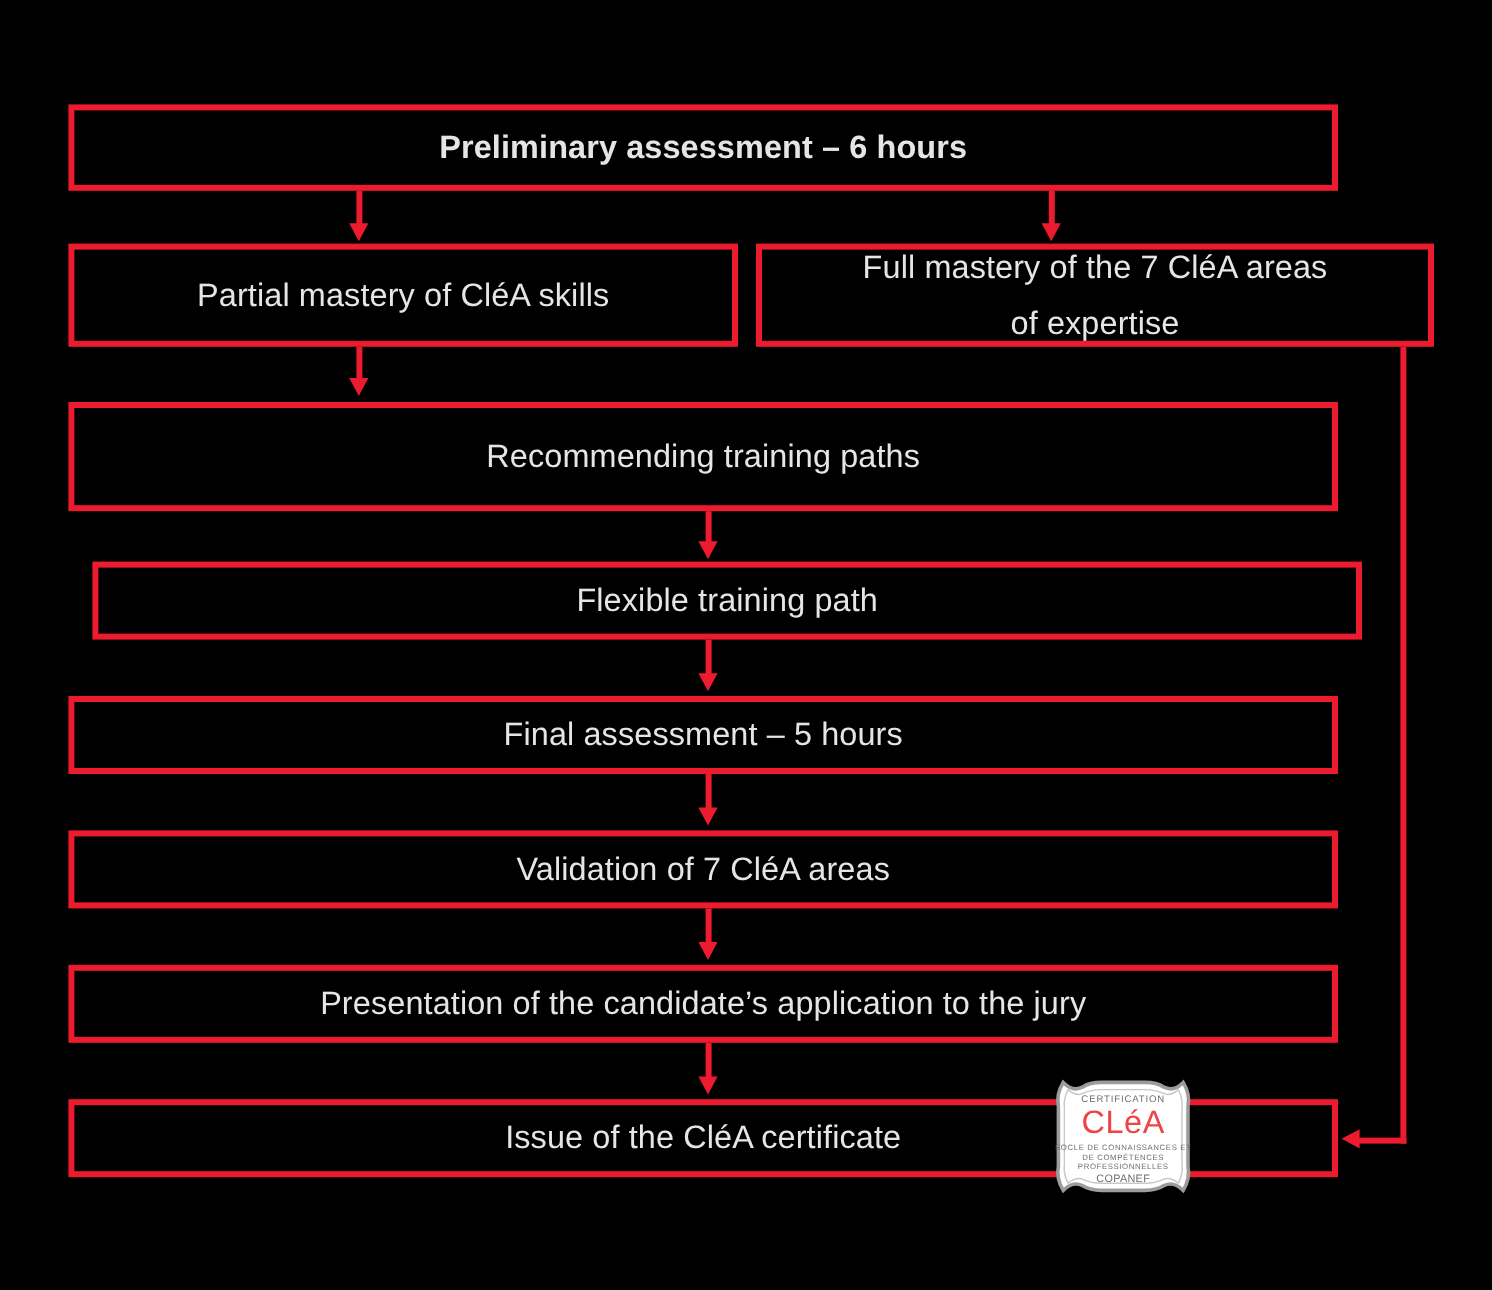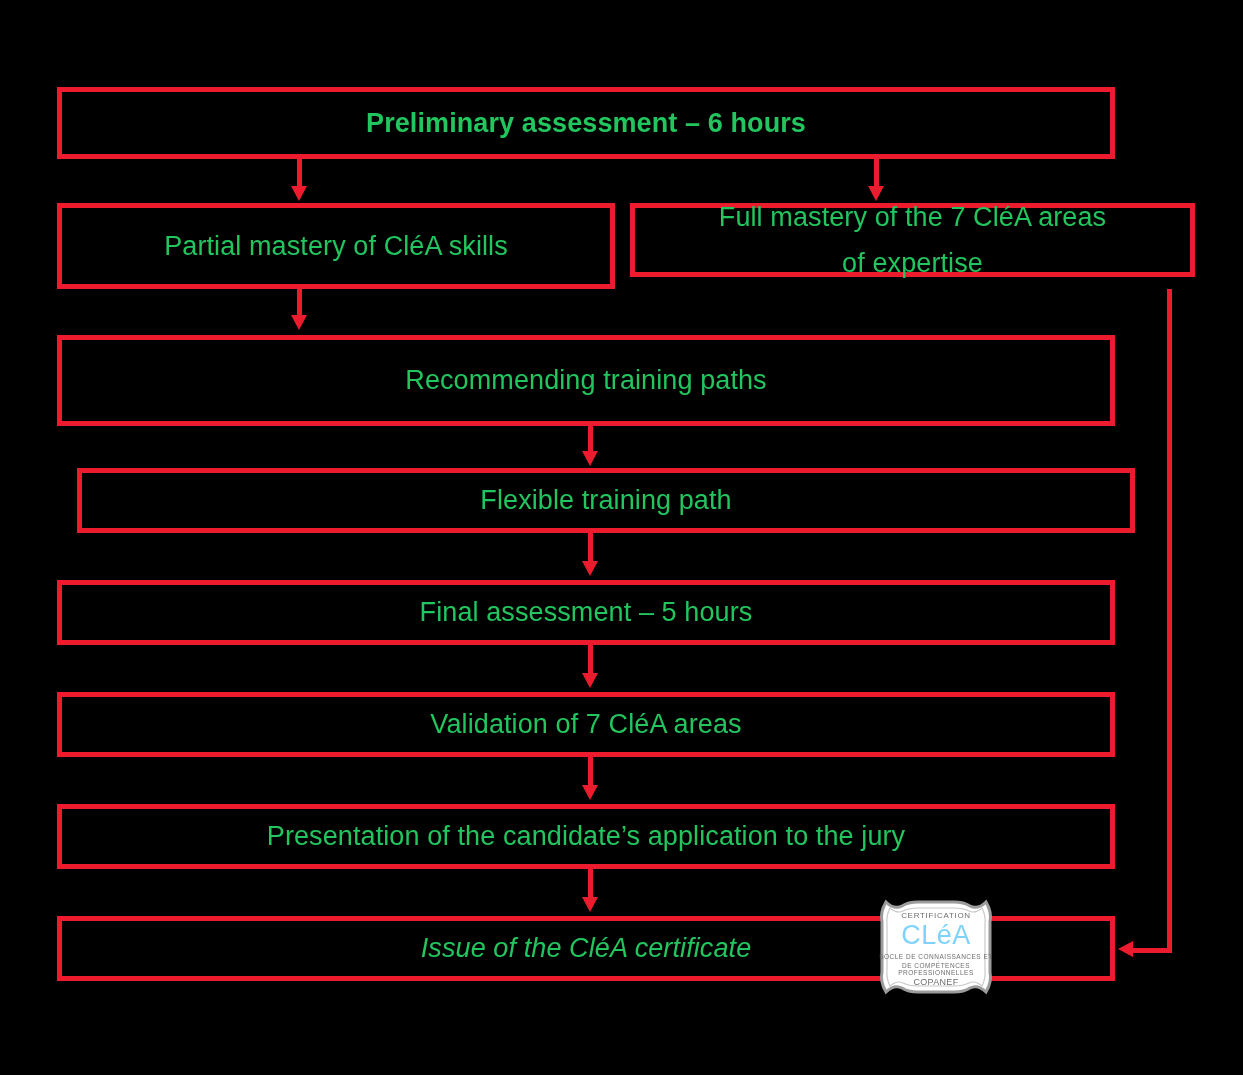--- a/index.html
+++ b/index.html
@@ -17,21 +17,21 @@
   }
   .node {
     position: absolute;
     box-sizing: border-box;
     border: 5px solid #ED1B2E;
     background: transparent;
     display: flex;
     align-items: center;
     justify-content: center;
     text-align: center;
-    color: #22c55e;
+    color: #e5e5e5;
   }
   .node .txt {
     display: block;
     line-height: 1.12;
     letter-spacing: 0.1px;
   }
   .t-main {
     font-size: 27px;
   }
   .t-bold {
@@ -81,21 +81,21 @@
   }
   #logo-cert {
     top: 13px;
     font-size: 8px;
     letter-spacing: 0.7px;
   }
   #logo-clea {
     top: 22px;
     font-size: 27px;
     letter-spacing: 0.5px;
-    color: #7dd3fc;
+    color: #ef4444;
   }
   #logo-line1 {
     top: 55px;
     font-size: 6.5px;
     letter-spacing: 0.5px;
   }
   #logo-line2 {
     top: 64px;
     font-size: 6.5px;
     letter-spacing: 0.5px;
@@ -119,21 +119,21 @@
   <div class="conn vline" style="left:297px; top:159px; height:29px;"></div>
   <div class="arrow-down" style="left:291px; top:186px;"></div>
 
   <div class="conn vline" style="left:874px; top:159px; height:29px;"></div>
   <div class="arrow-down" style="left:868px; top:186px;"></div>
 
   <div class="node" id="n2" style="left:57px; top:203px; width:558px; height:86px;">
     <span class="txt t-main">Partial mastery of CléA skills</span>
   </div>
 
-  <div class="node" id="n3" style="left:630px; top:203px; width:565px; height:74px; flex-direction:column;gap:16px;">
+  <div class="node" id="n3" style="left:630px; top:203px; width:565px; height:86px; flex-direction:column;gap:16px;">
     <span class="txt t-main">Full mastery of the 7 CléA areas</span>
     <span class="txt t-main">of expertise</span>
   </div>
 
   <div class="conn vline" style="left:297px; top:289px; height:28px;"></div>
   <div class="arrow-down" style="left:291px; top:315px;"></div>
 
   <div class="conn vline" style="left:1167px; top:289px; height:664px;"></div>
   <div class="conn hline" style="left:1130px; top:948px; width:42px;"></div>
   <div class="arrow-left" style="left:1118px; top:941px;"></div>
@@ -166,21 +166,21 @@
   <div class="conn vline" style="left:588px; top:757px; height:30px;"></div>
   <div class="arrow-down" style="left:582px; top:785px;"></div>
 
   <div class="node" id="n8" style="left:57px; top:804px; width:1058px; height:65px;">
     <span class="txt t-main">Presentation of the candidate’s application to the jury</span>
   </div>
 
   <div class="conn vline" style="left:588px; top:869px; height:30px;"></div>
   <div class="arrow-down" style="left:582px; top:897px;"></div>
 
-  <div class="node" id="n9" style="left:57px; top:916px; width:1058px; height:65px;font-style:italic;">
+  <div class="node" id="n9" style="left:57px; top:916px; width:1058px; height:65px;">
     <span class="txt t-main">Issue of the CléA certificate</span>
   </div>
 
   <div id="logo">
     <svg width="136" height="98" viewBox="0 0 136 98" style="position:absolute; left:0; top:0;">
       <path d="M18 4 Q26 12 34 8 Q40 4 50 4 L86 4 Q96 4 102 8 Q110 12 118 4
                Q124 14 122 24 L122 74 Q124 84 118 94 Q110 86 102 90 Q96 94 86 94
                L50 94 Q40 94 34 90 Q26 86 18 94 Q12 84 14 74 L14 24 Q12 14 18 4 Z" fill="#FFFFFF" stroke="#9C9C9C" stroke-width="3"></path>
       <path d="M22 10 Q29 16 35 13 Q41 10 50 10 L86 10 Q95 10 101 13 Q107 16 114 10
                Q118 18 117 26 L117 72 Q118 80 114 88 Q107 82 101 85 Q95 88 86 88

